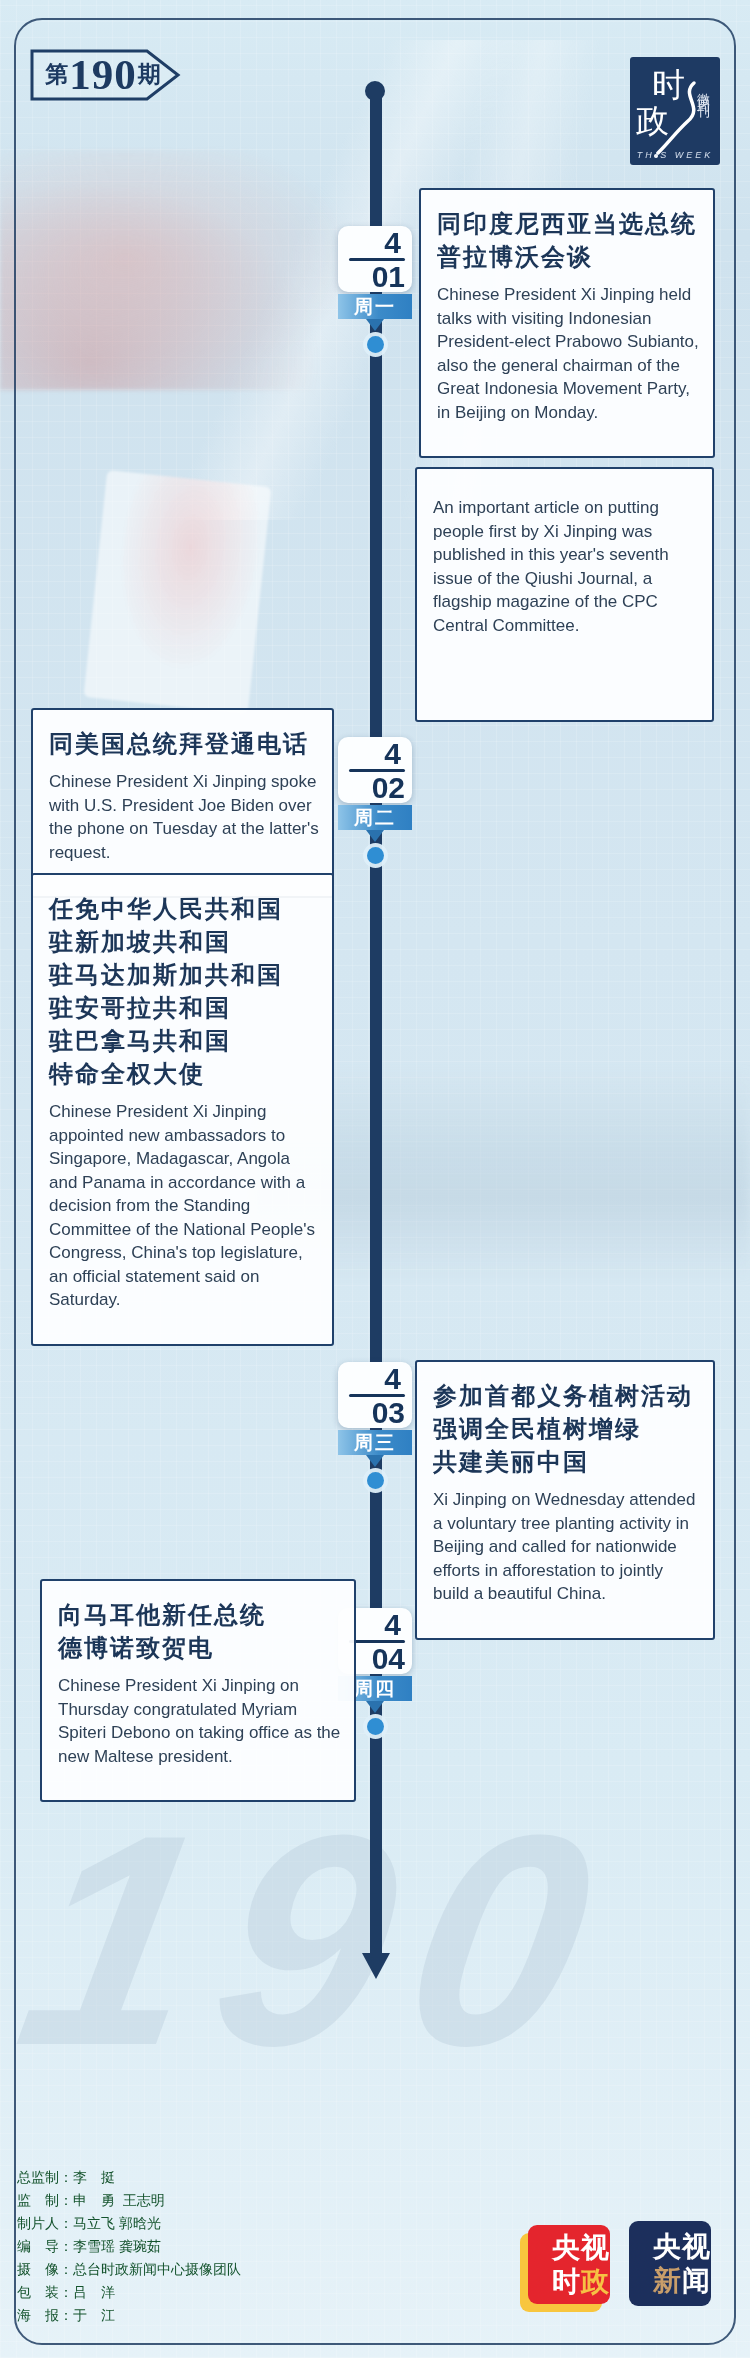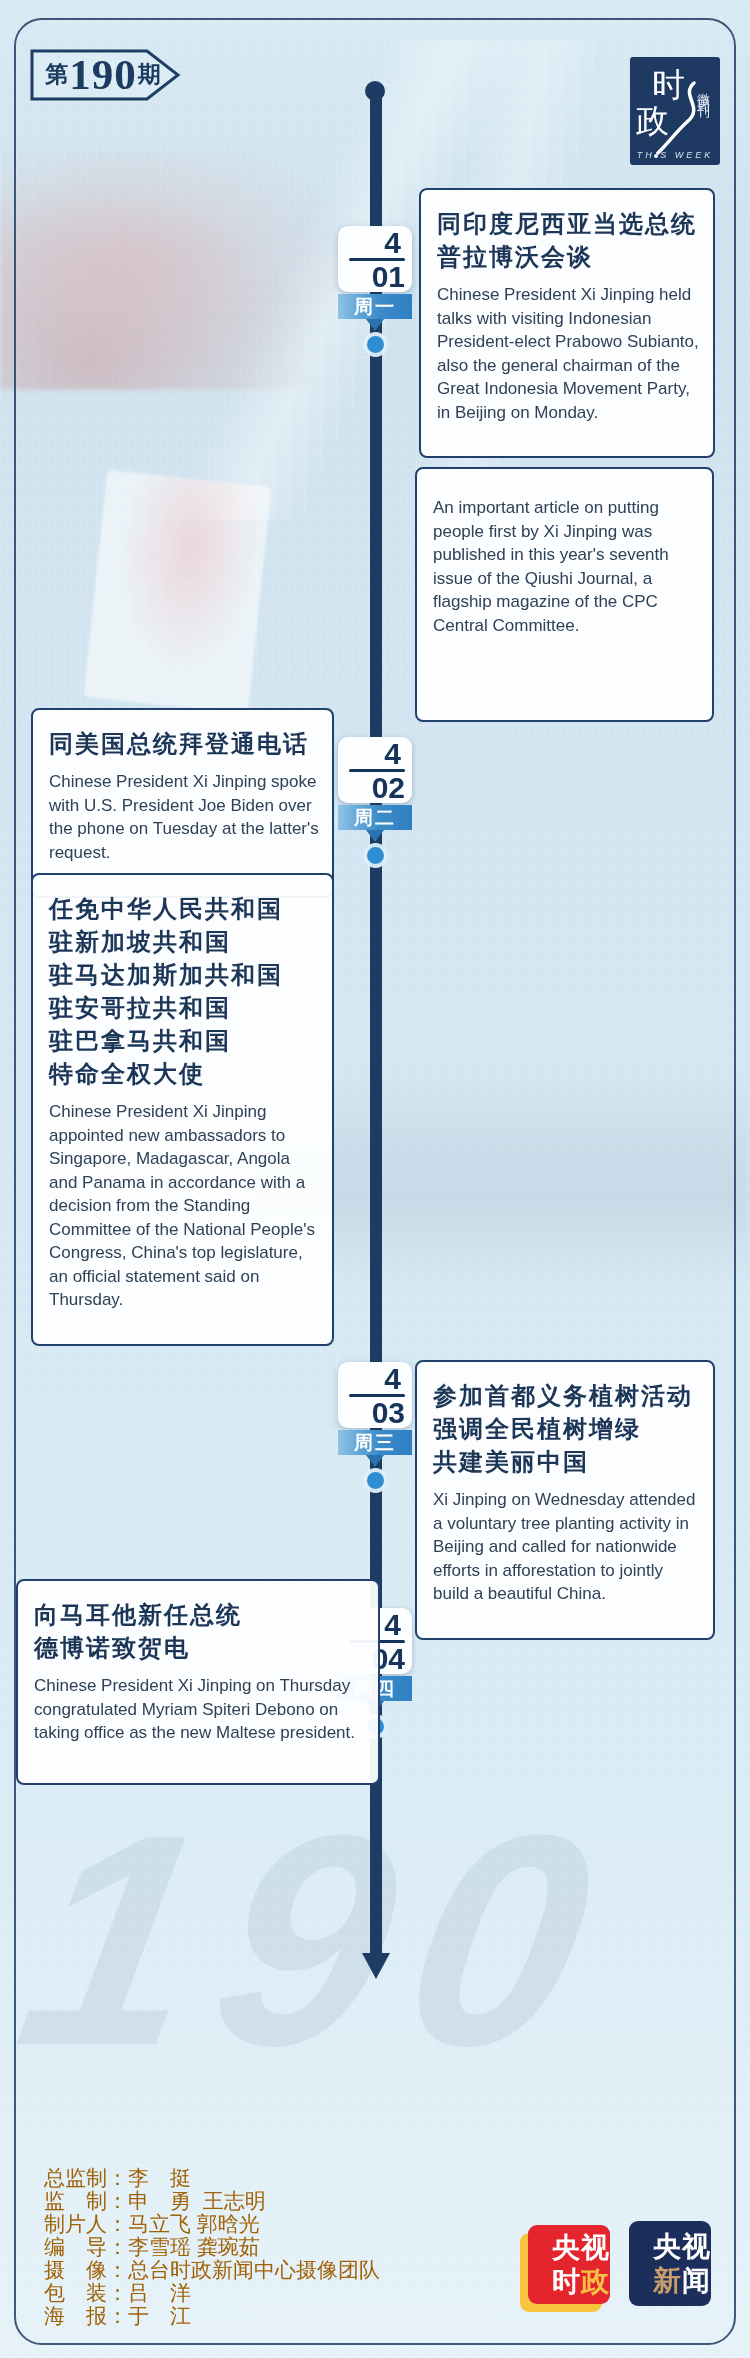--- a/index.html
+++ b/index.html
@@ -75,34 +75,34 @@
   .mk-day{font-size:30px;line-height:29px;font-weight:600;color:#16345a;text-align:right;padding-right:7px;}
   .mk-week{margin-top:2px;height:25px;border-radius:0;
     background:linear-gradient(90deg,#8ec4e8,#3c8bc9 55%,#2f80c3);
     color:#fff;font-size:19px;font-weight:700;line-height:25px;text-align:center;letter-spacing:2px;}
   .mk-tail{width:0;height:0;margin:0 auto;
     border-left:9px solid transparent;border-right:9px solid transparent;border-top:12px solid #2a72ae;}
   .mk-dot{position:absolute;left:50%;margin-left:-8px;top:110px;width:17px;height:17px;border-radius:50%;
     background:#2f8ed3;box-shadow:0 0 0 4px rgba(222,239,249,.95);}
 
   
-  .card{position:absolute;background:rgba(253,254,255,.95);border:2px solid #20416b;border-radius:8px;
+  .card{position:absolute;background:rgba(253,254,255,.95);border:2px solid #20416b;border-radius:3px;
     box-sizing:border-box;padding:18px 12px 32px 16px;}
   .card-title{font-family:"Liberation Serif",serif;font-weight:600;font-size:24px;line-height:33px;
     letter-spacing:2px;color:#1c3658;white-space:pre-line;}
   .card-body{margin-top:9px;font-size:17px;line-height:23.5px;color:#2e4156;}
   .c1{left:419px;top:188px;width:296px;min-height:262px;}
   .c2{left:415px;top:467px;width:299px;min-height:255px;}
   .c3{left:31px;top:708px;width:303px;min-height:182px;}
   .c4{left:31px;top:873px;width:303px;min-height:433px;}
   .c5{left:415px;top:1328px;width:300px;min-height:264px;margin-top:32px;}
-  .c6{left:16px;top:1579px;width:364px;min-height:206px;}
-
-  
-  .credits{position:absolute;left:44px;top:2166px;color:#a16207;font-size:21px;line-height:23px;font-weight:500;}
+  .c6{left:40px;top:1579px;width:316px;min-height:206px;}
+
+  
+  .credits{position:absolute;left:17px;top:2166px;color:#14532d;font-size:14px;line-height:23px;font-weight:500;}
   .credits div{white-space:pre;}
 
   
   .logo-sz{position:absolute;left:520px;top:2225px;width:90px;height:87px;}
   .logo-sz .yellow{position:absolute;left:0;top:8px;width:82px;height:79px;border-radius:9px;background:#f8c63e;}
   .logo-sz .red{position:absolute;left:8px;top:0;width:82px;height:79px;border-radius:9px;background:#e4252d;}
   .logo-nv{position:absolute;left:629px;top:2221px;width:82px;height:85px;border-radius:9px;background:#1c2f5c;}
   .logo-txt{position:absolute;inset:0;display:flex;flex-direction:column;align-items:flex-end;justify-content:center;
     color:#fff;font-weight:700;font-size:28px;line-height:34px;letter-spacing:1px;}
   .logo-sz .logo-txt{left:8px;top:0;width:82px;height:79px;}
@@ -207,21 +207,21 @@
     <div class="card-body">Chinese President Xi Jinping spoke with U.S. President Joe Biden over the phone on Tuesday at the latter's request.</div>
   </div>
 
   <div class="card c4">
     <div class="card-title">任免中华人民共和国
 驻新加坡共和国
 驻马达加斯加共和国
 驻安哥拉共和国
 驻巴拿马共和国
 特命全权大使</div>
-    <div class="card-body">Chinese President Xi Jinping appointed new ambassadors to Singapore, Madagascar, Angola and Panama in accordance with a decision from the Standing Committee of the National People's Congress, China's top legislature, an official statement said on Thursday.</div>
+    <div class="card-body">Chinese President Xi Jinping appointed new ambassadors to Singapore, Madagascar, Angola and Panama in accordance with a decision from the Standing Committee of the National People's Congress, China's top legislature, an official statement said on Saturday.</div>
   </div>
 
   <div class="card c5">
     <div class="card-title">参加首都义务植树活动
 强调全民植树增绿
 共建美丽中国</div>
     <div class="card-body">Xi Jinping on Wednesday attended a voluntary tree planting activity in Beijing and called for nationwide efforts in afforestation to jointly build a beautiful China.</div>
   </div>
 
   <div class="card c6">

